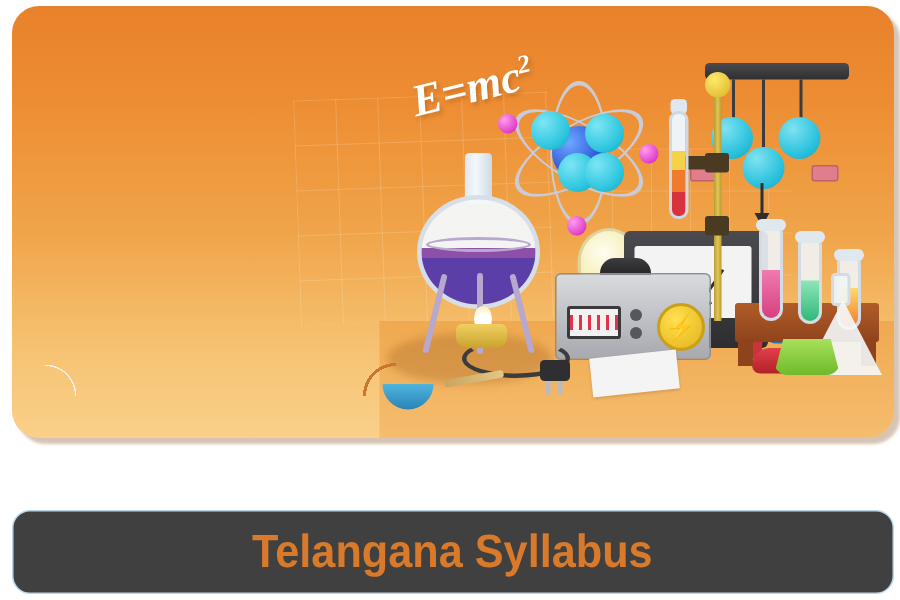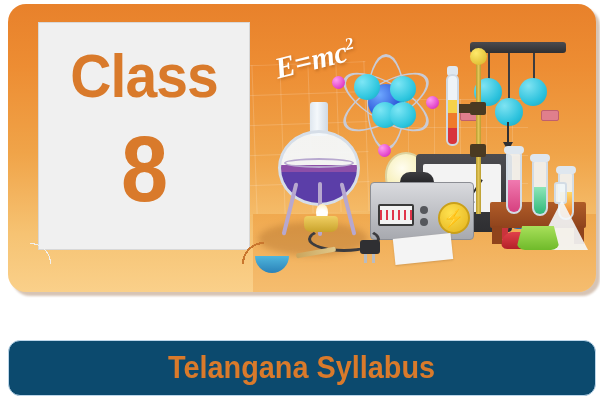--- a/index.html
+++ b/index.html
@@ -227,21 +227,21 @@
   .dark-bar .br { right:0; border-radius:24px 0 0 0; }
   .subject {
     color:#ffffff; font-weight:bold; font-size:27px; letter-spacing:0px;
     font-family:"Liberation Sans Narrow","Liberation Sans",sans-serif; transform:scaleX(.93);
     text-shadow:1px 1px 2px rgba(0,0,0,.35);
   }
 
   
   .light-panel {
     position:absolute; left:8px; top:340px; width:588px; height:56px;
-    background:#0c4a6e; border:1px solid #bcd6ea; border-radius:12px;
+    background:#404040; border:1px solid #bcd6ea; border-radius:12px;
     display:flex; align-items:center; justify-content:center;
   }
   .syllabus {
     color:#d97a2b; font-weight:bold; font-size:31px;
     font-family:"Liberation Sans Narrow","Liberation Sans",sans-serif; transform:scaleX(.93);
   }
 </style>
 </head>
 <body>
 
@@ -361,24 +361,20 @@
       <div class="tube t3">
         <div class="fill" style="height:60%;background:linear-gradient(180deg,#ffd96a,#ef7b2b)"></div>
       </div>
       <div class="tcap" style="left:548px;top:162px"></div>
 
       <div class="erlen-neck"></div>
       <div class="erlen"></div>
       <div class="erlen-liq"></div>
     </div>
 
-    <div class="class-card">
-      <div class="class-word">Class</div>
-      <div class="class-num">8</div>
-    </div>
     <div class="cut cut-l"></div>
     <div class="cut cut-r"></div>
   </div>
 
 
   <div class="light-panel">
     <span class="syllabus">Telangana Syllabus</span>
   </div>
 
 </div>

